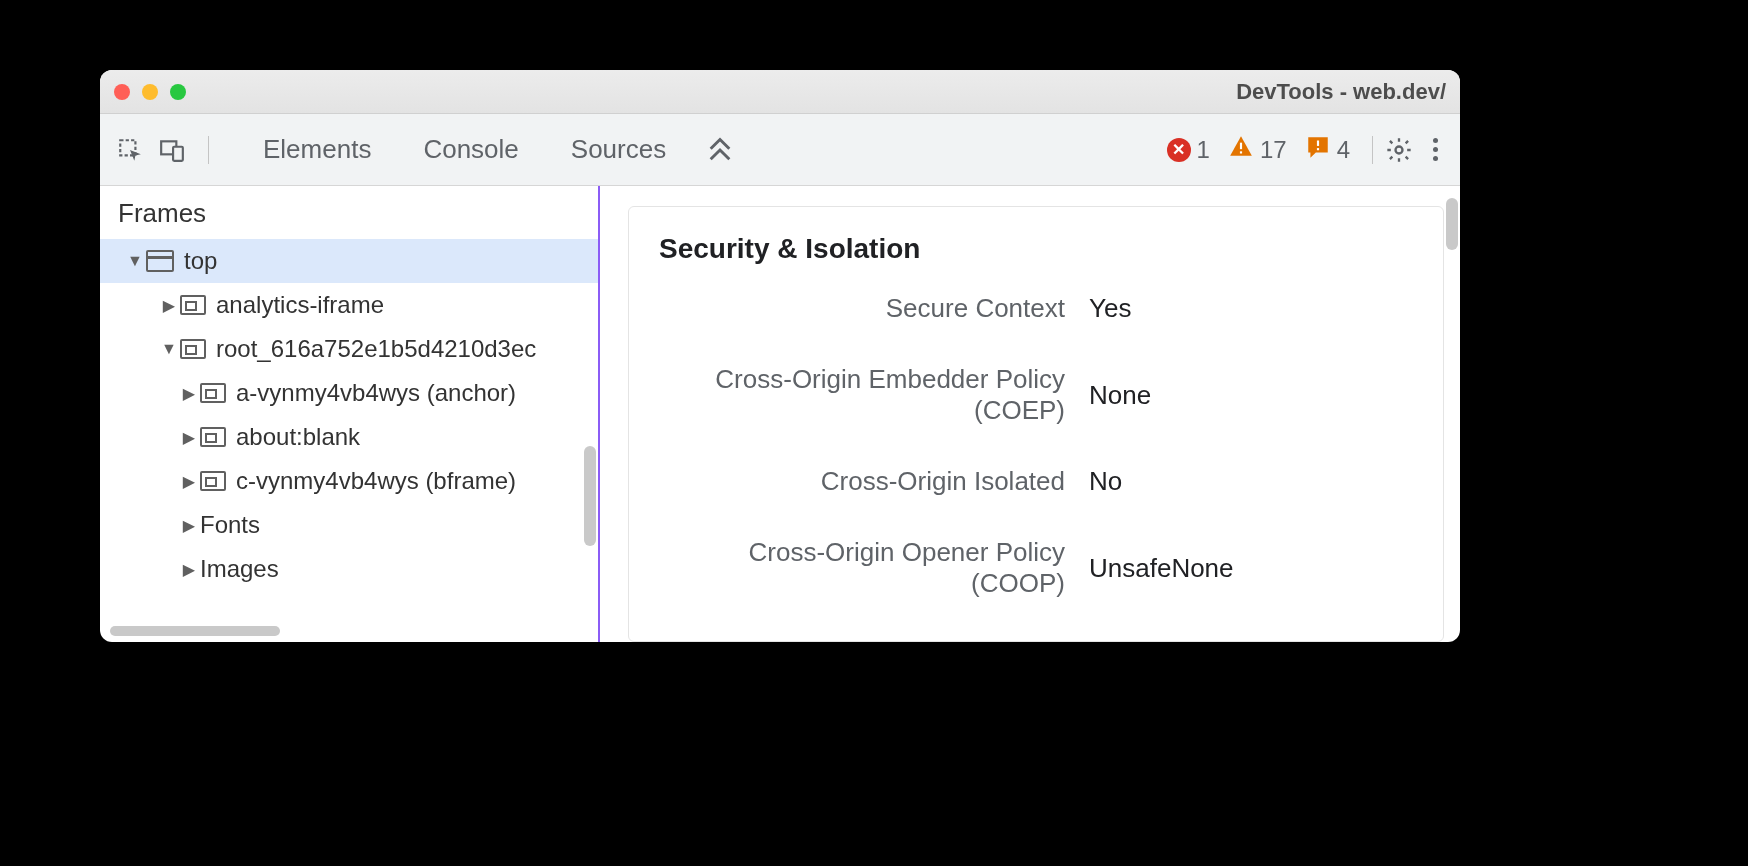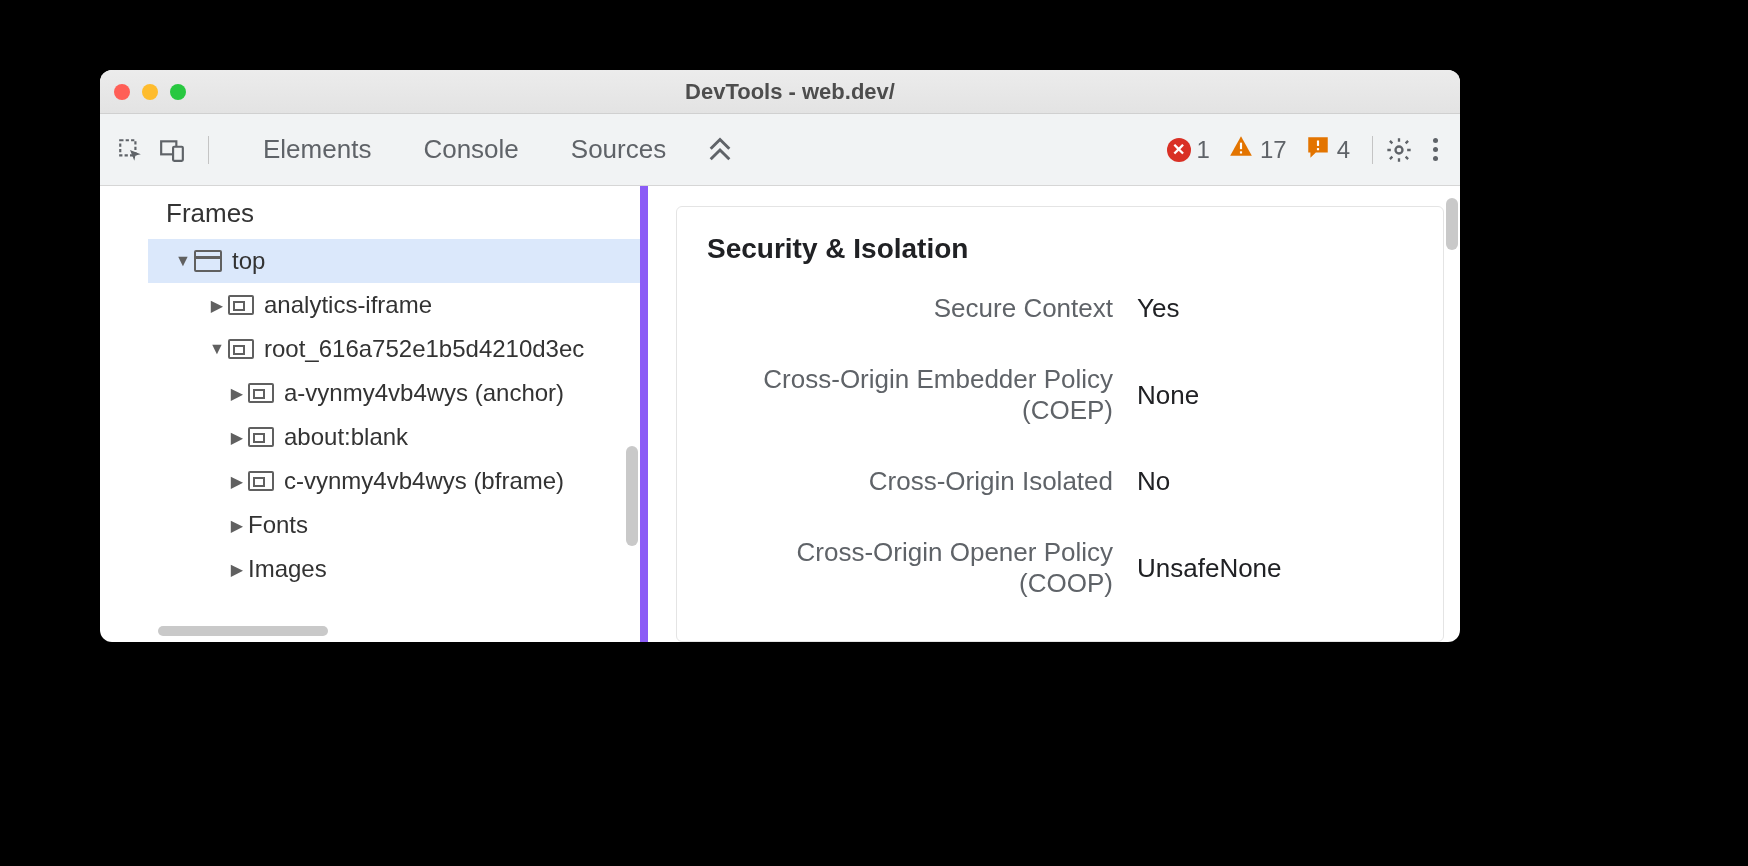--- a/index.html
+++ b/index.html
@@ -32,21 +32,21 @@
     padding: 0 14px;
     flex-shrink: 0;
   }
   .traffic { display: flex; gap: 12px; margin-right: 20px; }
   .dot { width: 16px; height: 16px; border-radius: 50%; }
   .dot.red { background:#ff5f57; }
   .dot.yellow { background:#febc2e; }
   .dot.green { background:#28c840; }
   .title-text {
     flex: 1;
-    text-align: center;
+    text-align: right;
     font-size: 22px;
     font-weight: 600;
     color: #4d4d4d;
     margin-left: -72px;
   }
   .toolbar {
     height: 72px;
     background: #f1f3f4;
     border-bottom: 1px solid #d6d6d6;
     display: flex;
@@ -68,21 +68,21 @@
   .status { display:flex; align-items:center; gap:6px; font-size:24px; }
   .status-item { display:flex; align-items:center; gap:6px; margin-right:12px; cursor:pointer; }
   .badge-circle { width:24px; height:24px; border-radius:50%; display:flex; align-items:center; justify-content:center; color:#fff; font-size:16px; font-weight:bold; }
   .badge-circle.error { background:#d93025; }
   .tri-warn svg { width:26px; height:26px; }
   .chat-icon svg { width:26px; height:26px; }
   .gear-icon svg { width:28px; height:28px; stroke:#5f6368; fill:none; }
   .kebab { display:flex; flex-direction:column; gap:4px; padding:0 8px; cursor:pointer; }
   .kebab span { width:5px; height:5px; background:#5f6368; border-radius:50%; }
   .body { flex:1; display:flex; min-height:0; position:relative; }
-  .sidebar { width:500px; border-right:8px solid #8b5cf6; overflow:hidden; display:flex; flex-direction:column; position:relative;margin-left:48px; }
+  .sidebar { width:500px; border-right:2px solid #8b5cf6; overflow:hidden; display:flex; flex-direction:column; position:relative; }
   .sidebar-header { font-size:26px; color:#333; padding:12px 18px 10px; font-weight:400; }
   .tree { flex:1; overflow:hidden; font-size:24px; color:#333; }
   .tree-row { display:flex; align-items:center; height:44px; white-space:nowrap; overflow:hidden; cursor:pointer; padding-right:8px; }
   .tree-row.selected { background:#dbe8fb; }
   .arrow { width:14px; display:inline-flex; justify-content:center; margin-right:4px; color:#606060; font-size:16px; }
   .frame-icon { width:28px; height:22px; border:2.5px solid #606060; border-radius:2px; margin-right:10px; display:inline-block; position:relative; flex-shrink:0; }
   .frame-icon::after { content:""; position:absolute; left:0; right:0; top:4px; height:2.5px; background:#606060; }
   .iframe-icon { width:26px; height:20px; border:2.5px solid #606060; border-radius:2px; margin-right:10px; display:inline-block; position:relative; flex-shrink:0; }
   .iframe-icon::after { content:""; position:absolute; left:3px; top:4px; width:8px; height:6px; border:2px solid #606060; }
   .pad-1 { padding-left: 28px; }

